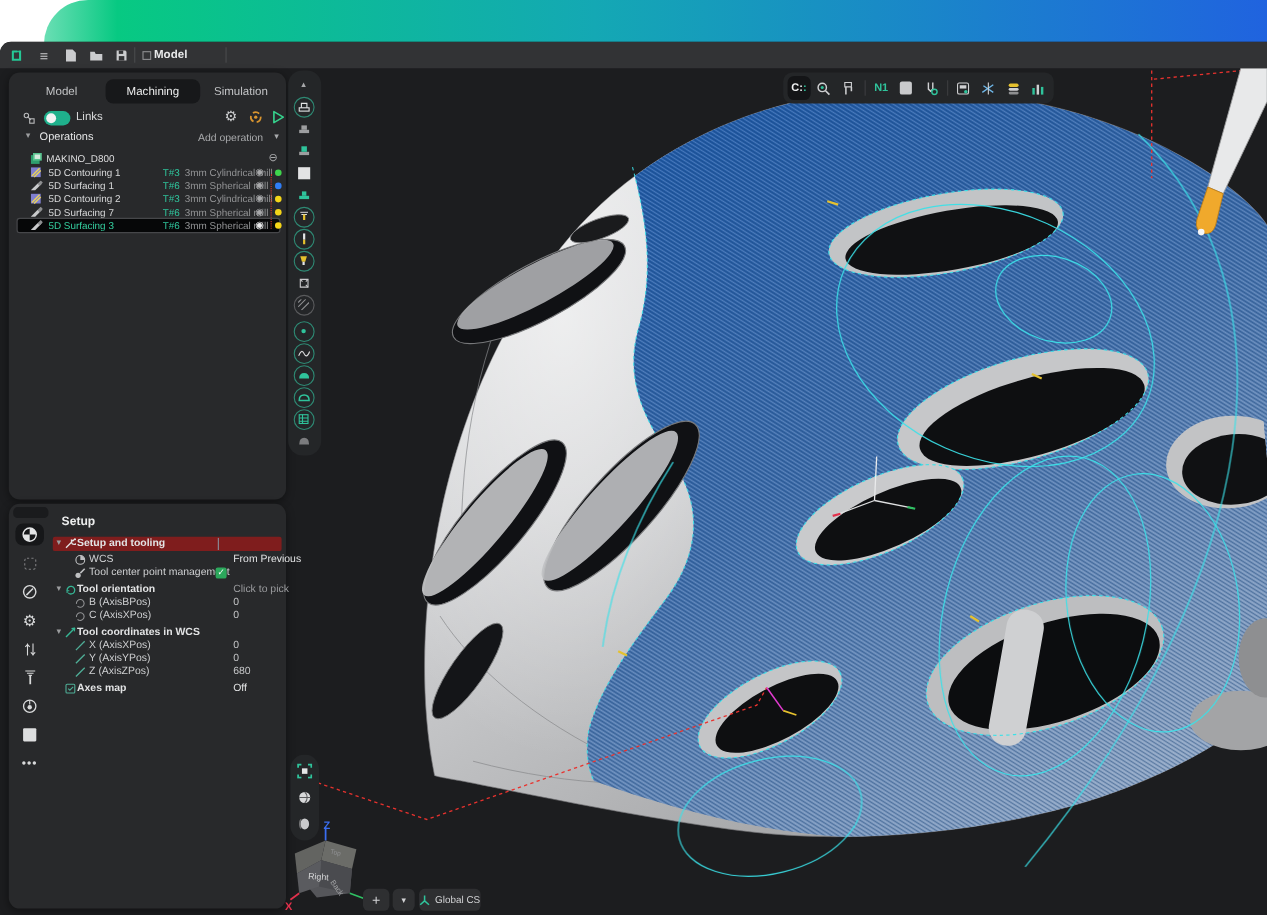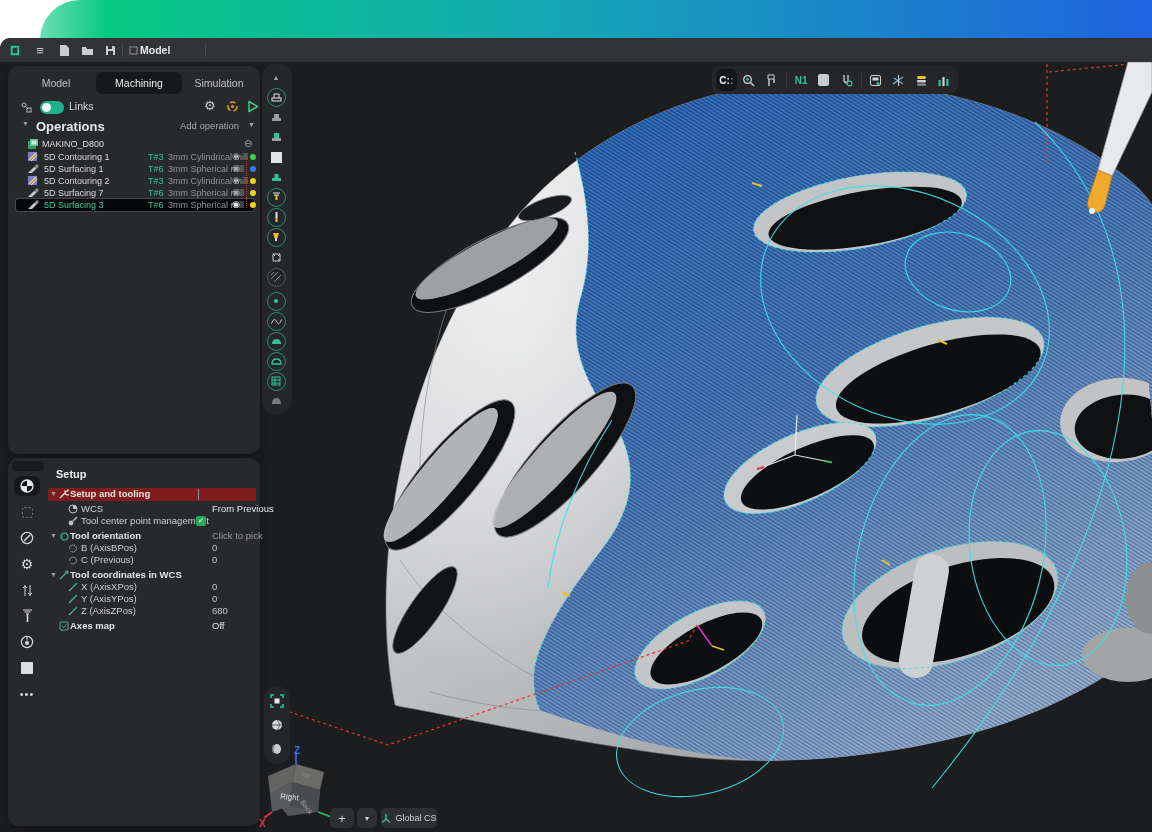--- a/index.html
+++ b/index.html
@@ -121,21 +121,21 @@
         <circle cx="6.5" cy="6.5" r="4.5" fill="none" stroke="#d9952f" stroke-width="1.6" stroke-dasharray="6 3"></circle>
           <circle cx="6.5" cy="6.5" r="1.5" fill="#d9952f"></circle>
       </svg>
       <svg class="abs" style="left:239px;top:2px;" width="12" height="13" viewBox="0 0 12 13">
         <path d="M2 1.5L10.5 6.5L2 11.5z" fill="none" stroke="#35d08c" stroke-width="1.5" stroke-linejoin="round"></path>
       </svg>
     </div>
 
     <div class="abs" style="left:0;top:53px;right:0;height:14px;">
       <span class="abs" style="left:14px;top:1px;color:#9b9c9e;font-size:7px;">▼</span>
-      <span class="abs" style="left:28px;top:0;color:#e6e7e8;font-size:13px;font-weight:bold;text-align:right;">Operations</span>
+      <span class="abs" style="left:28px;top:0;color:#e6e7e8;font-size:10px;font-weight:normal;text-align:right;">Operations</span>
       <span class="abs" style="left:172px;top:1px;color:#a9aaac;font-size:9.5px;">Add operation</span>
       <span class="abs" style="left:240px;top:2px;color:#a9aaac;font-size:7px;">▼</span>
     </div>
 
     <div class="op-row" style="top:72px;">
       <svg class="mini-ic" viewBox="0 0 11 10">
         <rect x="0" y="2" width="8" height="8" fill="#2f9e6e"></rect>
           <rect x="2" y="0" width="8" height="7" fill="#57c28e"></rect>
           <rect x="3.5" y="1.5" width="5" height="4" fill="#d7e9dd"></rect>
       </svg>
@@ -291,21 +291,21 @@
       <svg class="ric" style="left:20px;" viewBox="0 0 10 10">
           <path d="M1.5 6a3.5 3.5 0 1 1 1 2" fill="none" stroke="#8f9092"></path>
         </svg>
       <span class="lab" style="left:33px;">B (AxisBPos)</span>
       <span class="val">0</span>
     </div>
     <div class="s-row" style="top:96px;">
       <svg class="ric" style="left:20px;" viewBox="0 0 10 10">
           <path d="M1.5 6a3.5 3.5 0 1 1 1 2" fill="none" stroke="#8f9092"></path>
         </svg>
-      <span class="lab" style="left:33px;">C (Previous)</span>
+      <span class="lab" style="left:33px;">C (AxisXPos)</span>
       <span class="val">0</span>
     </div>
 
     <div class="s-row" style="top:111px;">
       <span class="chev">▼</span>
       <svg class="ric" viewBox="0 0 10 10">
           <path d="M1 9L9 1" stroke="#36b695" stroke-width="1.3"></path>
           <path d="M9 1l-3 .5M9 1l-.5 3" stroke="#36b695"></path>
         </svg>
       <span class="lab bold">Tool coordinates in WCS</span>

